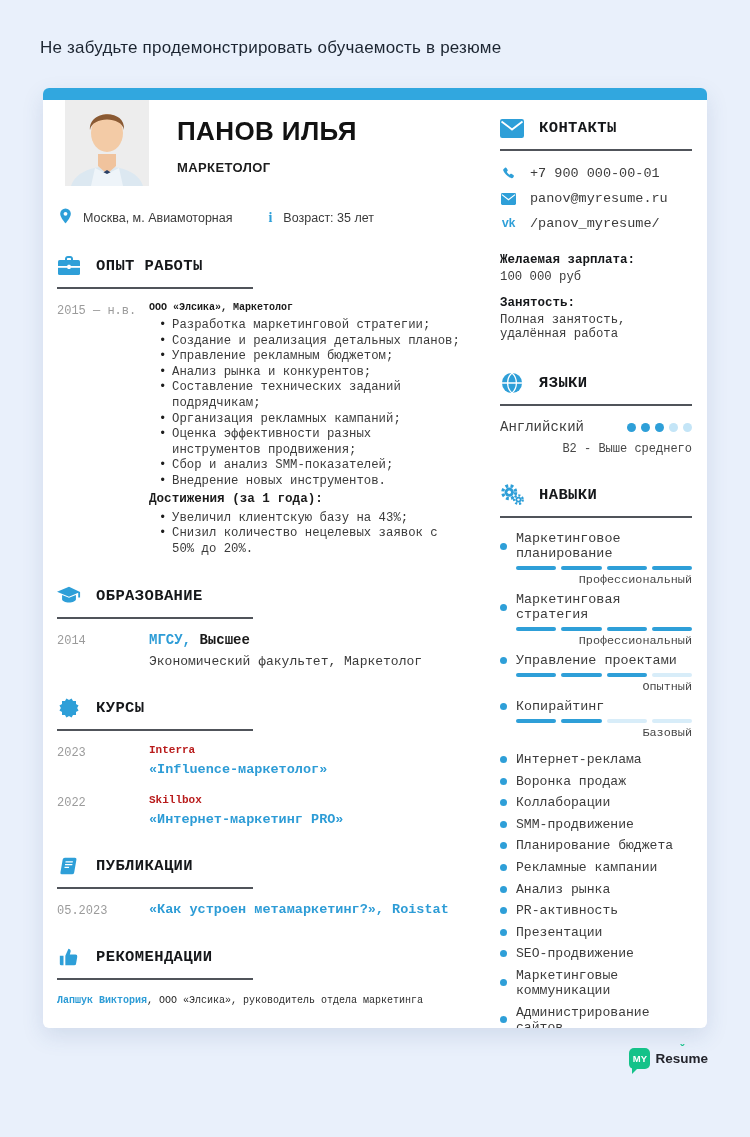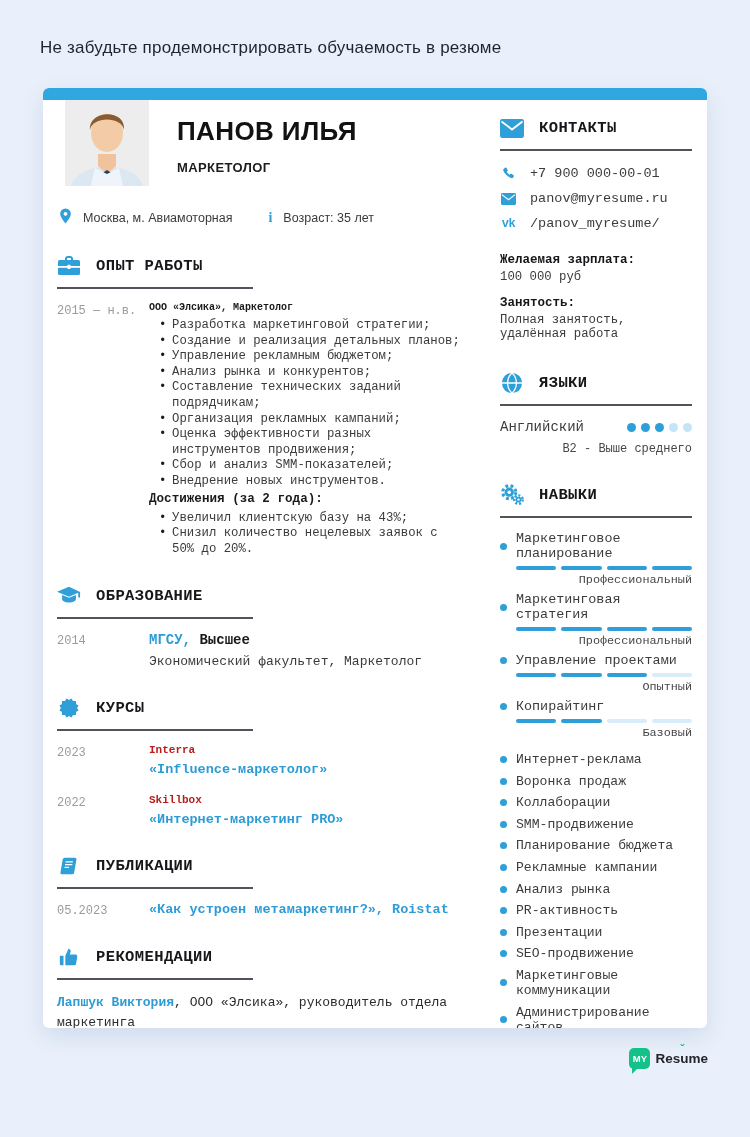--- a/index.html
+++ b/index.html
@@ -42,21 +42,21 @@
   ul.duties li::before { content:'•'; position:absolute; left:0; top:0; color:#1d1d1d; }
   .ach-label { margin-top:2px; font-size:12.6px; font-weight:700; color:#1a1a1a; }
 
   .blue { color:#2D9CD6; }
   .bold { font-weight:700; }
   .edu-line { font-size:14px; font-weight:700; color:#1a1a1a; }
   .edu-details { margin-top:6px; font-size:13px; color:#3b3b3b; }
   .course-school { font-size:11px; font-weight:700; color:#b91c1c; }
   .course-name { margin-top:6px; font-size:13.5px; font-weight:700; color:#2D9CD6; }
   .pub-name { font-size:13.5px; font-weight:700; color:#2D9CD6; }
-  .rec-text { font-size:13px; line-height:1.55; color:#2c2c2c; margin-top:6px; }
+  .rec-text { font-size:10px; line-height:1.55; color:#2c2c2c; margin-top:6px; }
 
   
   .contact-rows { display:flex; flex-direction:column; gap:10px; margin-top:15px; }
   .contact-row { display:flex; align-items:center; gap:13px; font-size:13.5px; color:#3c3c3c; }
   .contact-row .cicon { width:17px; display:flex; justify-content:center; flex-shrink:0; }
   .vk-glyph { color:#2E9FD8; font-weight:800; font-size:12px; letter-spacing:-0.5px; }
   .blk { margin-top:22px; }
   .blk + .blk { margin-top:12px; }
   .blk-label { font-size:12.5px; font-weight:700; color:#15171a; }
   .blk-value { margin-top:3px; font-size:12.3px; color:#3b3b3b; }
@@ -160,21 +160,21 @@
               <li><span>Разработка маркетинговой стратегии;</span></li>
                   <li><span>Создание и реализация детальных планов;</span></li>
                   <li><span>Управление рекламным бюджетом;</span></li>
                   <li><span>Анализ рынка и конкурентов;</span></li>
                   <li><span>Составление технических заданий подрядчикам;</span></li>
                   <li><span>Организация рекламных кампаний;</span></li>
                   <li><span>Оценка эффективности разных инструментов продвижения;</span></li>
                   <li><span>Сбор и анализ SMM-показателей;</span></li>
                   <li><span>Внедрение новых инструментов.</span></li>
                 </ul>
-              <div class="ach-label">Достижения (за 2 года):</div>
+              <div class="ach-label">Достижения (за 1 года):</div>
               <ul class="duties">
 
               <li><span>Увеличил клиентскую базу на 43%;</span></li>
                   <li><span>Снизил количество нецелевых заявок с 50% до 20%.</span></li>
                 </ul>
             </div>
           </div>
         </div>
 
         <div class="sec">

